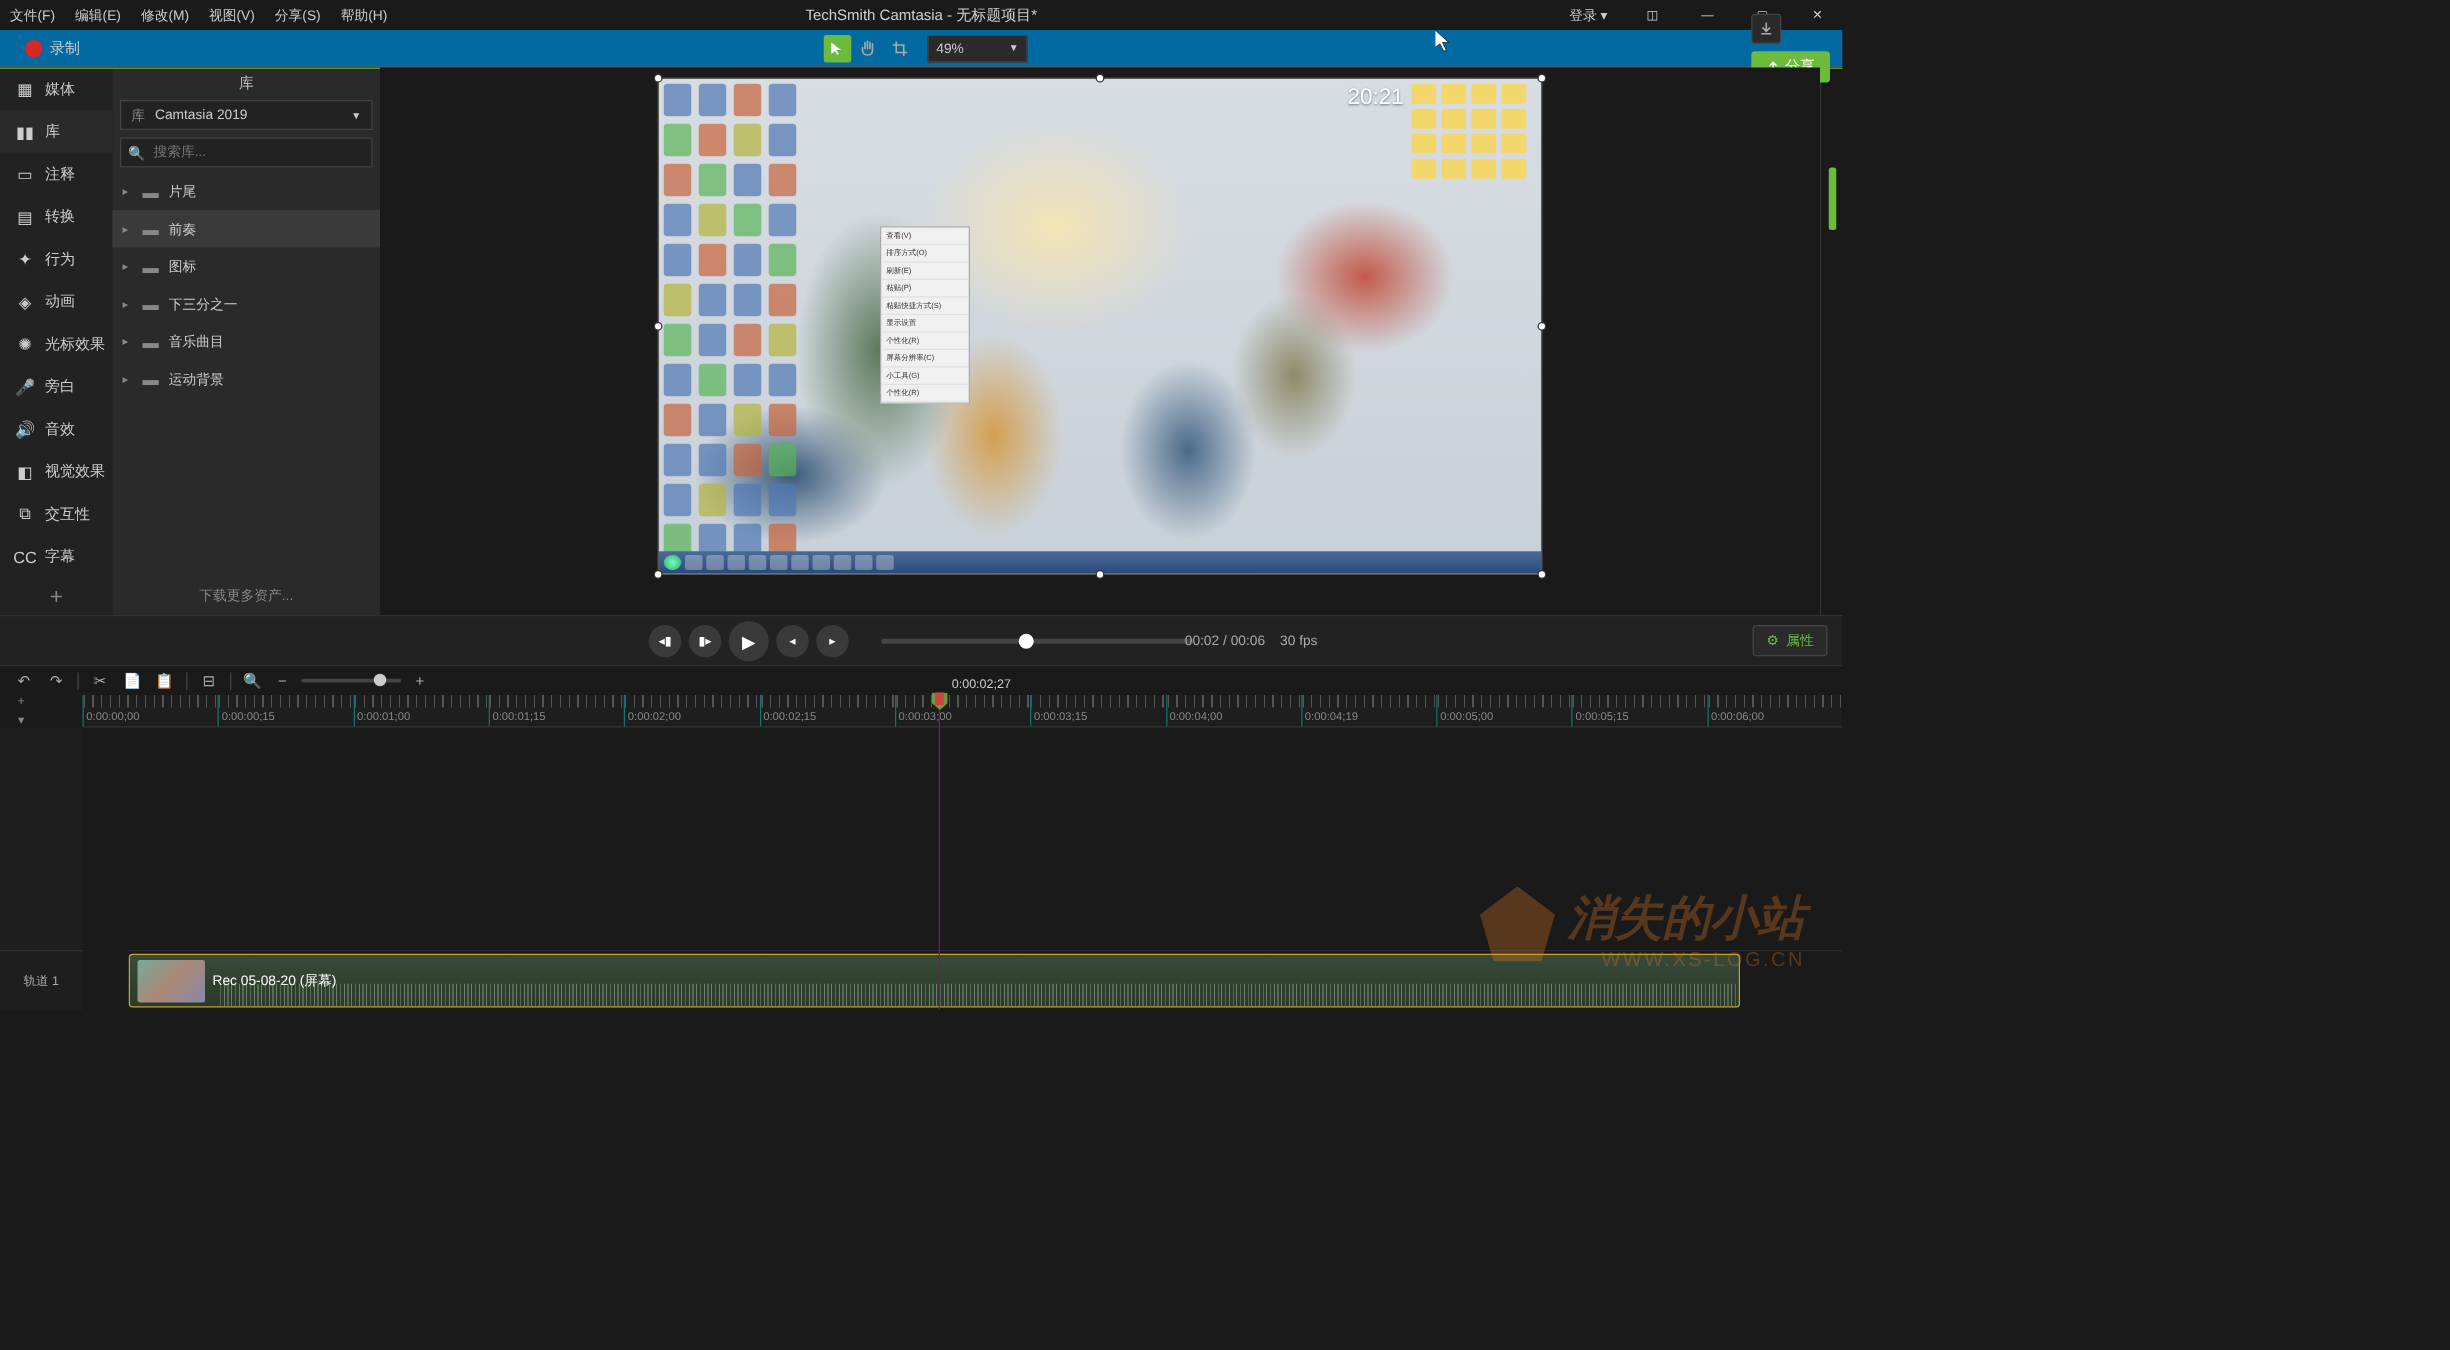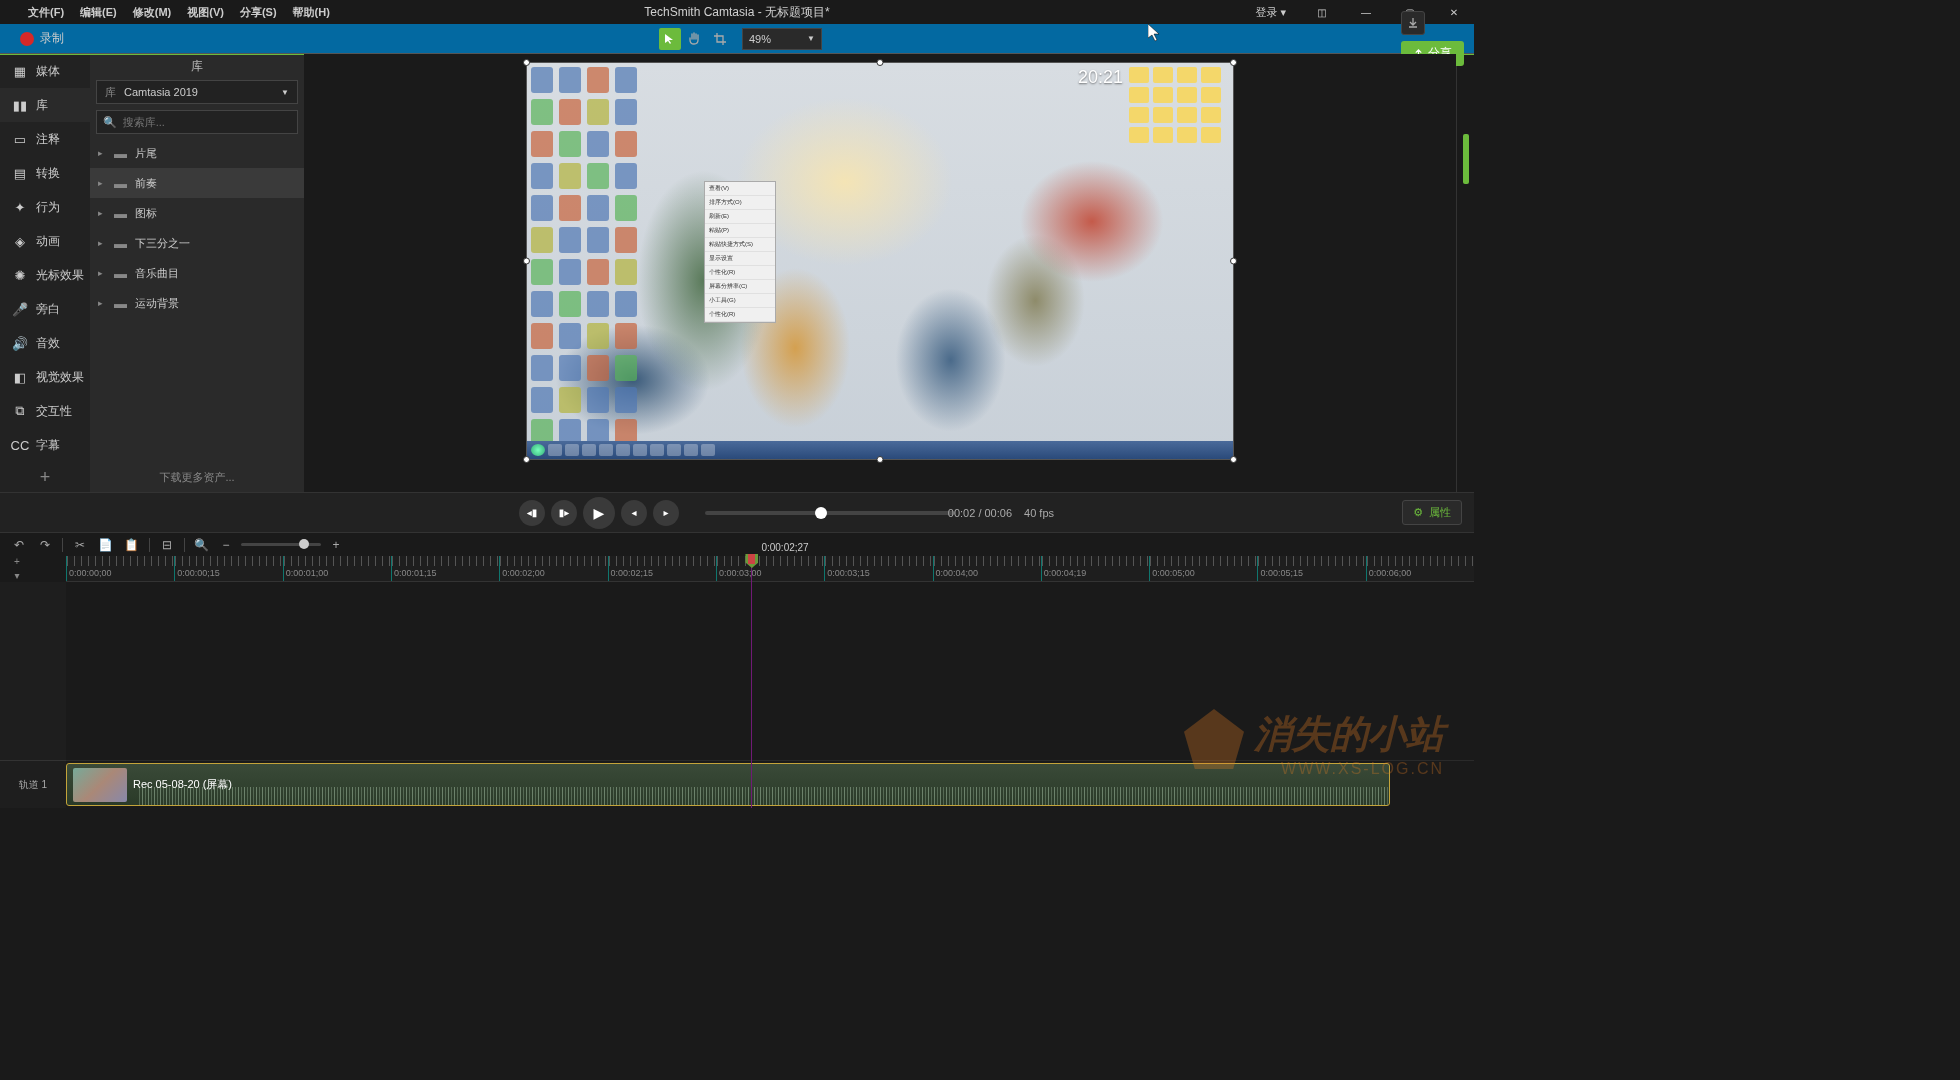--- a/index.html
+++ b/index.html
@@ -1,20 +1,20 @@
 <!DOCTYPE html>
 <html><head>
 <meta charset="utf-8">
 <style>
 * { margin: 0; padding: 0; box-sizing: border-box; }
 body { font-family: "Microsoft YaHei", Arial, sans-serif; background: #1a1a1a; color: #ccc; font-size: 12px; overflow: hidden; width: 1474px; height: 808px; position: relative; }
 
 
 .titlebar { height: 24px; background: #1a1a1a; display: flex; align-items: center; position: relative; }
-.menu-items { display: flex; padding-left: 20px; font-weight: bold; }
+.menu-items { display: flex; padding-left: 0; }
 .menu-item { padding: 4px 8px; font-size: 11px; cursor: pointer; }
 .title-center { position: absolute; left: 50%; transform: translateX(-50%); font-size: 12px; color: #d0d0d0; }
 .title-right { margin-left: auto; display: flex; align-items: center; gap: 12px; padding-right: 4px; }
 .win-btn { width: 32px; height: 24px; display: flex; align-items: center; justify-content: center; cursor: pointer; font-size: 10px; }
 .login-btn { padding: 4px 8px; font-size: 11px; cursor: pointer; }
 
 
 .toolbar-row { height: 30px; background: #0369a1; display: flex; align-items: center; border-bottom: 1px solid #555; position: relative; }
 .record-btn { display: flex; align-items: center; gap: 6px; padding: 4px 10px; margin-left: 10px; cursor: pointer; border-radius: 3px; }
 .record-dot { width: 14px; height: 14px; border-radius: 50%; background: #d62828; }
@@ -112,21 +112,21 @@
 .playhead { position:absolute; top:0; bottom:0; left:calc(66px + 46.5%); width:1px; background:#701a75; z-index:5; pointer-events:none;}
 .playhead-top { position:absolute; top:-2px; left:-6px; width:13px; height:14px; background:#6a9a3a; clip-path:polygon(0 0, 100% 0, 100% 60%, 50% 100%, 0 60%);}
 .playhead-marker { position:absolute; top:-2px; left:-3px; width:7px; height:10px; background:#c44; }
 .playhead-time { position:absolute; top:-14px; left:10px; font-size:10px; color:#ccc; white-space:nowrap;}
 .tl-tracks-area { flex:1; display:flex; position:relative;}
 .tl-track-heads { width:66px; background:#1e1e1e; display:flex; flex-direction:column-reverse;}
 .tl-head-btns { position:absolute; top:0; left:10px; display:flex; flex-direction:column; gap:2px;}
 .th-btn { width:14px; height:12px; font-size:10px; color:#888; text-align:center; cursor:pointer;}
 .track-head { height:48px; display:flex; align-items:center; justify-content:center; font-size:10px; color:#aaa; border-top:1px solid #333;}
 .tl-tracks { flex:1; position:relative; display:flex; flex-direction:column-reverse;}
-.track { height:48px; border-top:1px solid #2a2a2a; position:relative;}
+.track { height:48px; border-top:1px solid #2a2a2a; position:relative;margin-left:37px;}
 .clip { position:absolute; top:2px; bottom:2px; left:0; width:94%; background:linear-gradient(#3a4a38, #2a3a28); border:1px solid #c4a43a; border-radius:3px; display:flex; align-items:center; padding-left:6px; gap:6px; overflow:hidden;}
 .clip-thumb { width:54px; height:34px; background:linear-gradient(135deg,#7a9,#a87,#88a); border-radius:2px;}
 .clip-label { font-size:11px; color:#fff;}
 .clip-wave { position:absolute; bottom:0; left:70px; right:0; height:18px; opacity:0.5; background:repeating-linear-gradient(90deg, transparent 0 2px, rgba(200,230,200,0.5) 2px 3px, transparent 3px 5px, rgba(200,230,200,0.8) 5px 6px);}
 .empty-track-space { flex:1; }
 
 
 .watermark { position:absolute; right:30px; bottom:30px; opacity:0.3; pointer-events:none; color:#e67e22;}
 .watermark-text { font-size:38px; font-weight:bold; font-style:italic; }
 .watermark-url { font-size:16px; letter-spacing:2px; text-align:right;}
@@ -430,21 +430,21 @@
     <div class="pb-btn">▮▸</div>
     <div class="pb-btn play">▶</div>
     <div class="pb-btn">◂</div>
     <div class="pb-btn">▸</div>
     <div class="pb-slider">
       <div class="pb-slider-thumb"></div>
     </div>
   </div>
   <div class="pb-time">
     <span><span>00:02</span> / <span>00:06</span></span>
-    <span>40 fps</span>
+    <span>30 fps</span>
   </div>
   <div class="props-btn">
     <span>⚙</span>
     <span>属性</span>
   </div>
 </div>
 
 <div class="tl-toolbar">
   <div class="tl-btn">↶</div>
   <div class="tl-btn">↷</div>

